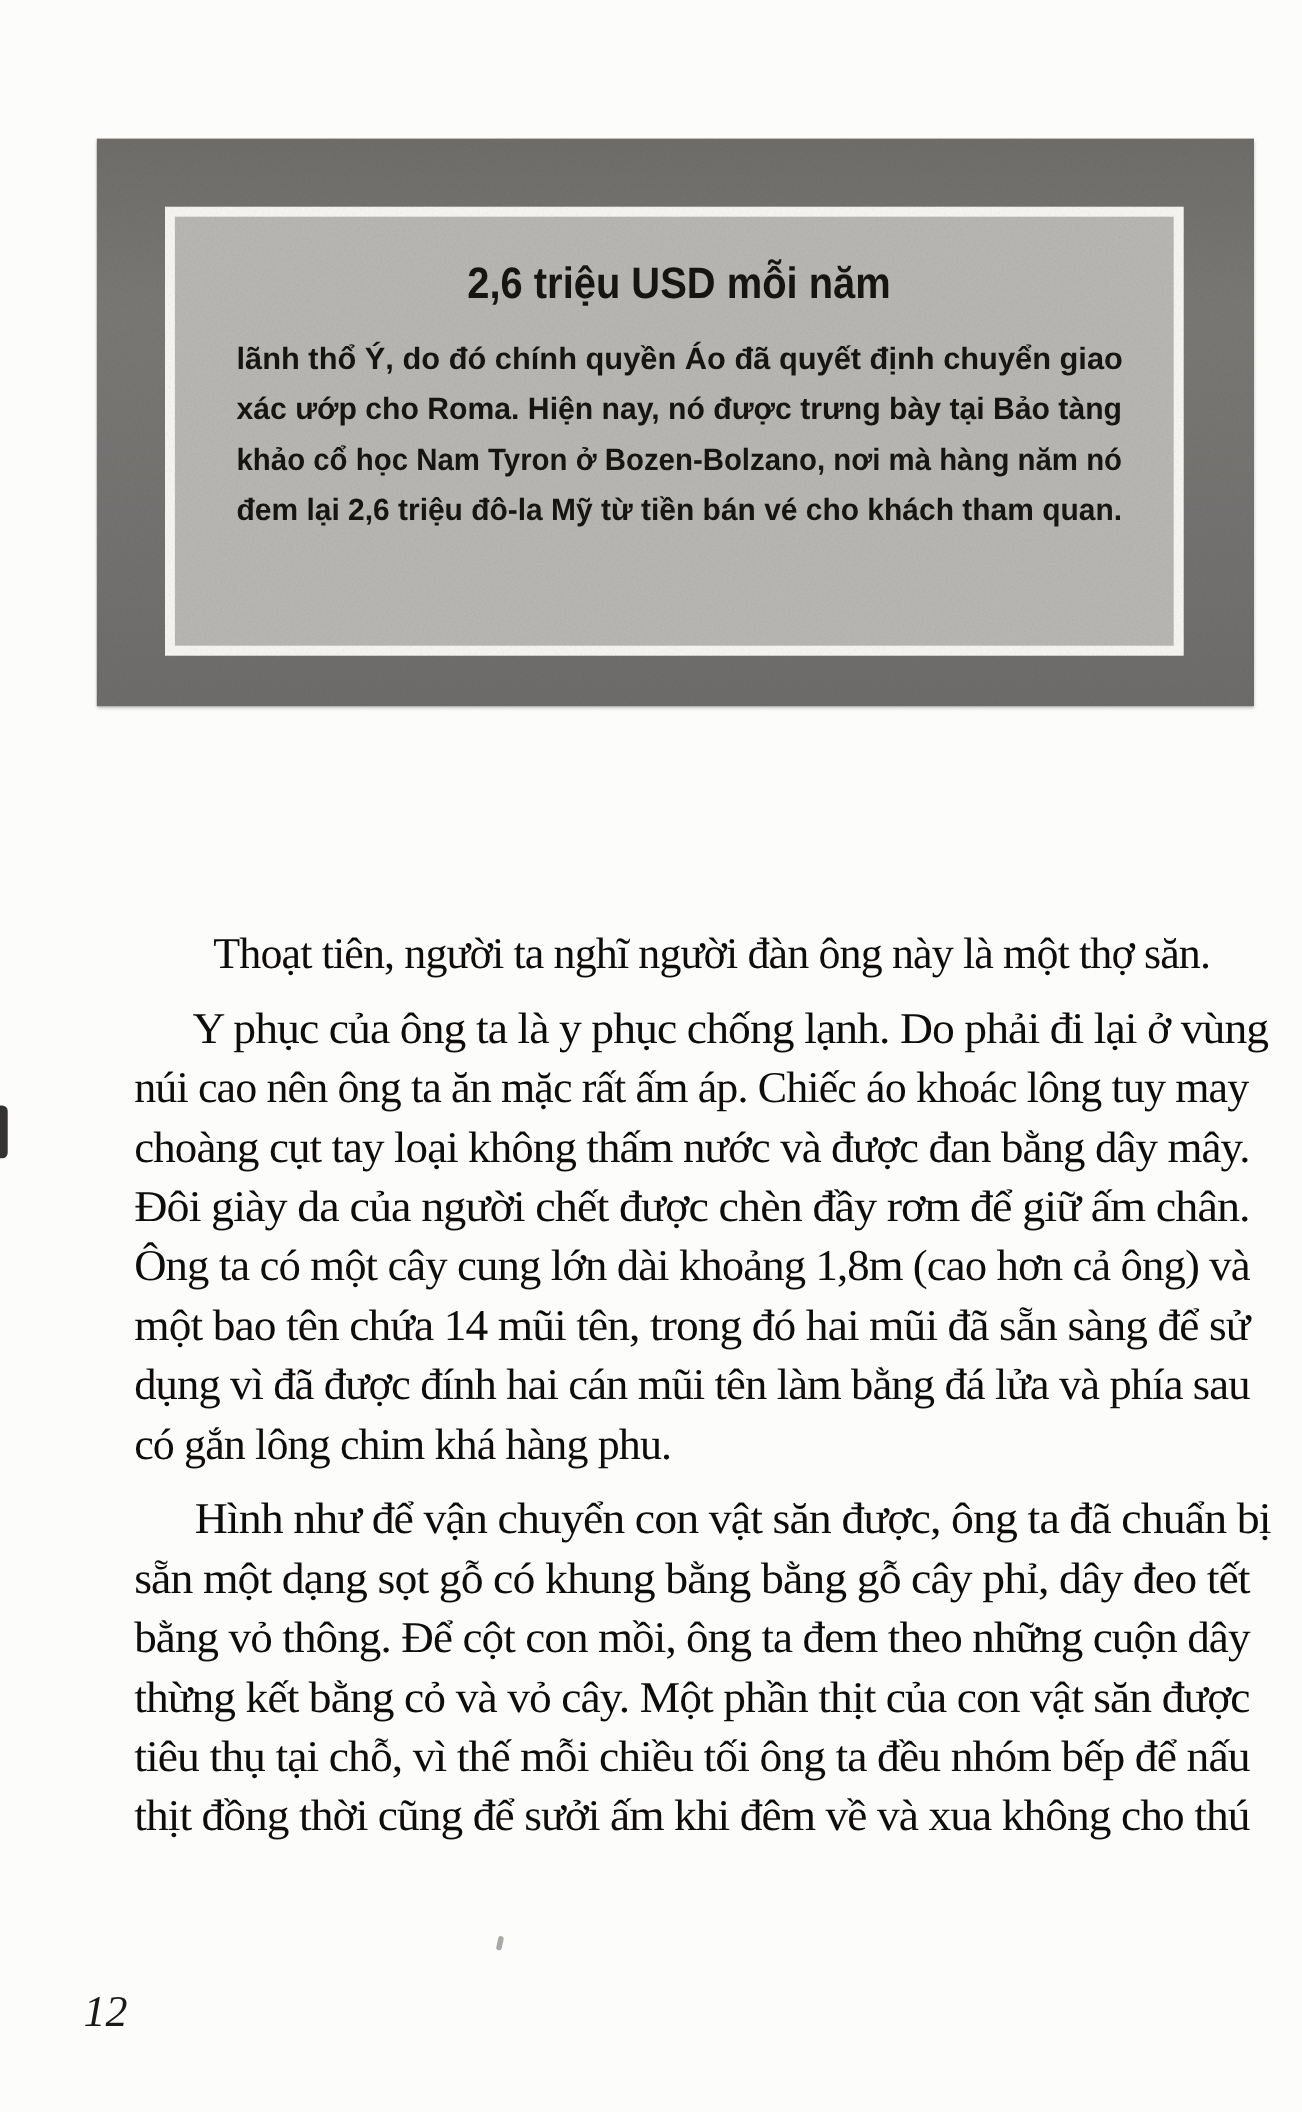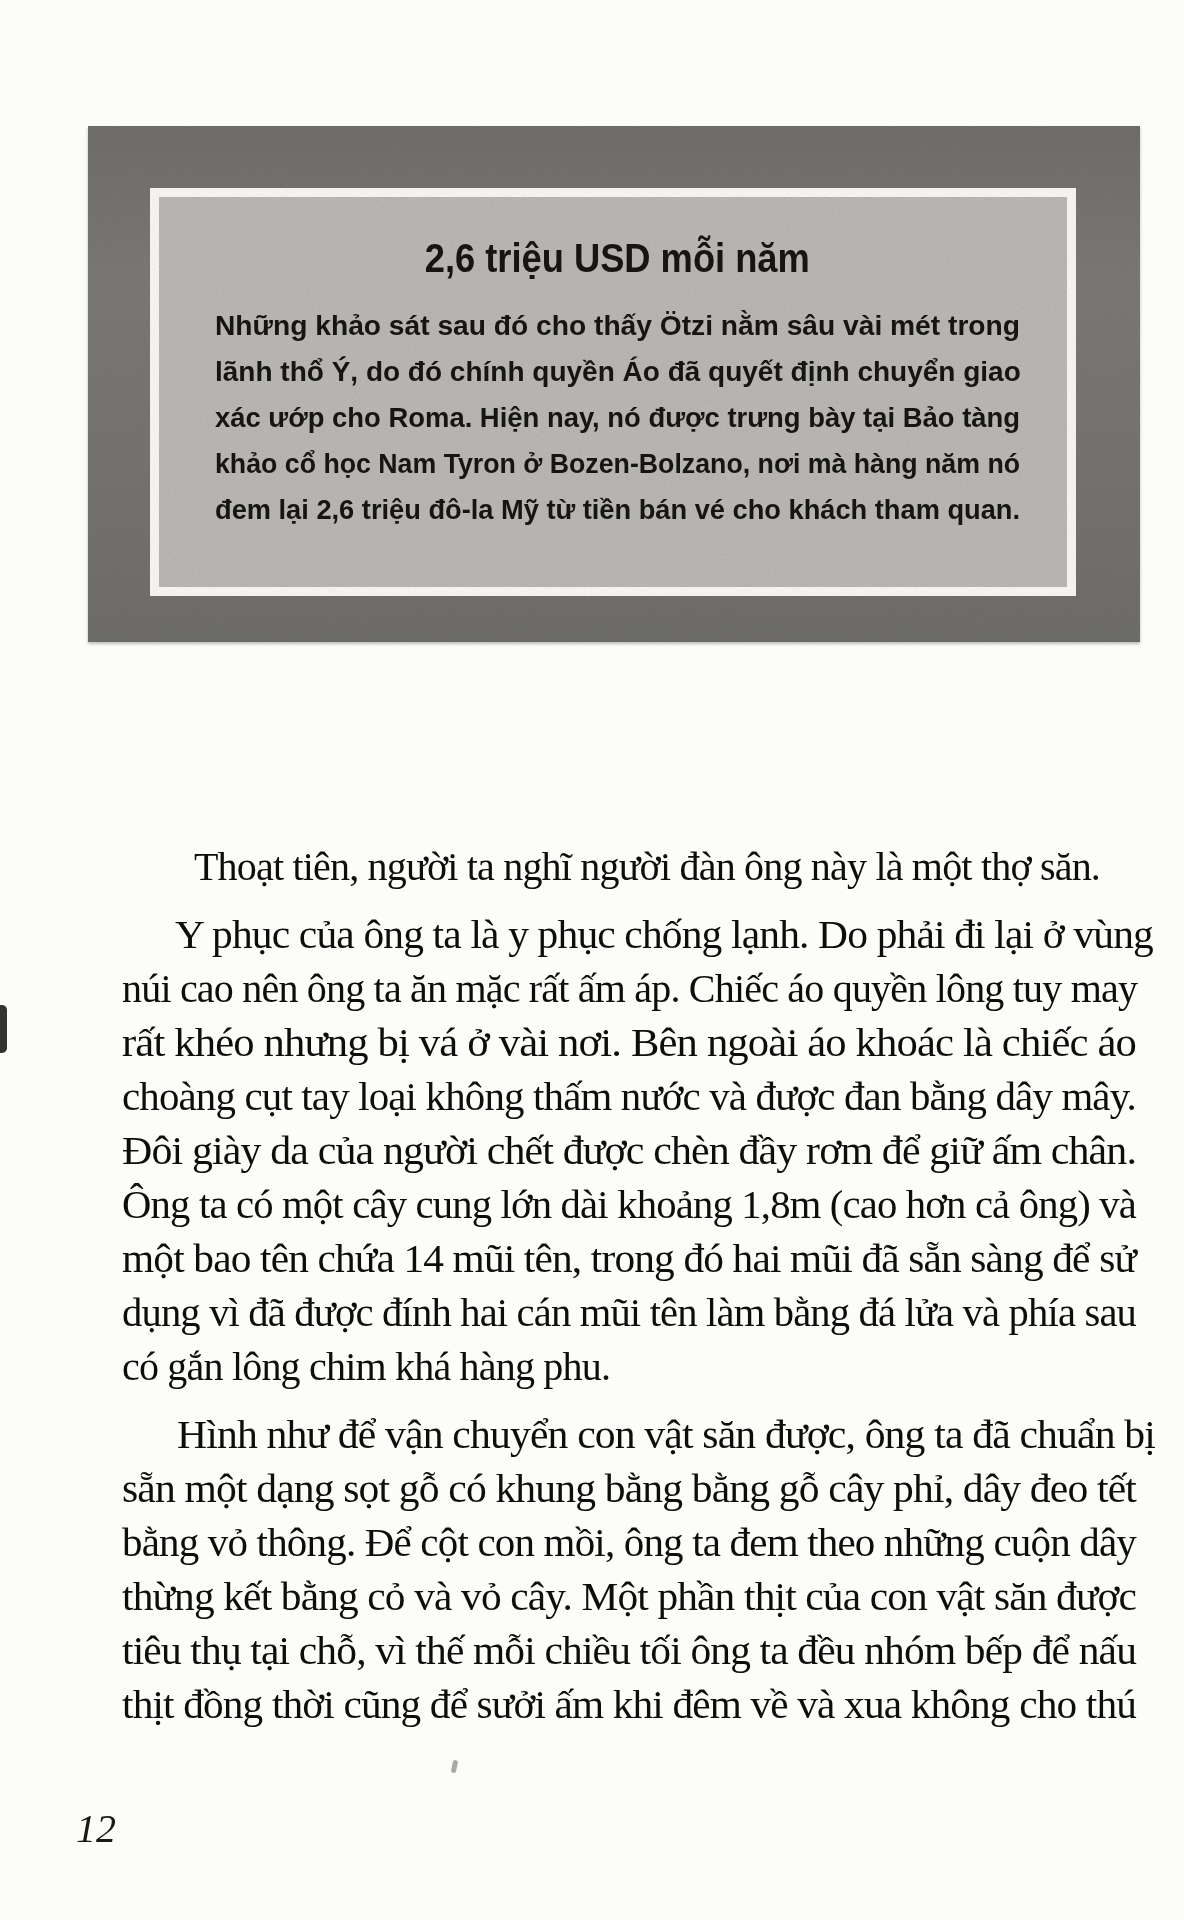--- a/index.html
+++ b/index.html
@@ -100,21 +100,20 @@
 </head>
 <body>
 
 <div class="page">
 
   <section class="callout">
     <div class="callout-frame">
       <div class="callout-inner">
         <h2 class="callout-title"><span class="fit" style="transform: scaleX(0.9068);">2,6 triệu USD mỗi năm</span></h2>
         <div class="callout-lines" id="callout-lines">
-            <div class="c-line"><span class="fit" style="transform: scaleX(1.0066);">Những khảo sát sau đó cho thấy Ötzi nằm sâu vài mét trong</span></div>
             <div class="c-line"><span class="fit" style="transform: none;">lãnh thổ Ý, do đó chính quyền Áo đã quyết định chuyển giao</span></div>
             <div class="c-line"><span class="fit" style="transform: scaleX(0.9793);">xác ướp cho Roma. Hiện nay, nó được trưng bày tại Bảo tàng</span></div>
             <div class="c-line"><span class="fit" style="transform: scaleX(0.9543);">khảo cổ học Nam Tyron ở Bozen-Bolzano, nơi mà hàng năm nó</span></div>
             <div class="c-line"><span class="fit" style="transform: scaleX(0.9725);">đem lại 2,6 triệu đô-la Mỹ từ tiền bán vé cho khách tham quan.</span></div>
           </div>
       </div>
     </div>
     <svg class="callout-noise" xmlns="http://www.w3.org/2000/svg" preserveAspectRatio="none">
       <filter id="grain">
           <feTurbulence type="fractalNoise" baseFrequency="0.55" numOctaves="2" stitchTiles="stitch"></feTurbulence>
@@ -124,22 +123,21 @@
     </svg>
   </section>
 
 
   <div class="body-text" id="paragraphs">
       <div class="para">
         <div class="b-line indent"><span class="fit" style="transform: none;">Thoạt tiên, người ta nghĩ người đàn ông này là một thợ săn.</span></div>
       </div>
       <div class="para">
         <div class="b-line indent"><span class="fit" style="transform: scaleX(1.036);">Y phục của ông ta là y phục chống lạnh. Do phải đi lại ở vùng</span></div>
-        <div class="b-line"><span class="fit" style="transform: none;">núi cao nên ông ta ăn mặc rất ấm áp. Chiếc áo quyền lông tuy may</span></div>
-        <div class="b-line"><span class="fit" style="transform: scaleX(1.0665);">rất khéo nhưng bị vá ở vài nơi. Bên ngoài áo khoác là chiếc áo</span></div>
+        <div class="b-line"><span class="fit" style="transform: none;">núi cao nên ông ta ăn mặc rất ấm áp. Chiếc áo khoác lông tuy may</span></div>
         <div class="b-line"><span class="fit" style="transform: scaleX(1.0213);">choàng cụt tay loại không thấm nước và được đan bằng dây mây.</span></div>
         <div class="b-line"><span class="fit" style="transform: scaleX(1.0464);">Đôi giày da của người chết được chèn đầy rơm để giữ ấm chân.</span></div>
         <div class="b-line"><span class="fit" style="transform: scaleX(1.0161);">Ông ta có một cây cung lớn dài khoảng 1,8m (cao hơn cả ông) và</span></div>
         <div class="b-line"><span class="fit" style="transform: scaleX(1.0329);">một bao tên chứa 14 mũi tên, trong đó hai mũi đã sẵn sàng để sử</span></div>
         <div class="b-line"><span class="fit" style="transform: scaleX(1.0132);">dụng vì đã được đính hai cán mũi tên làm bằng đá lửa và phía sau</span></div>
         <div class="b-line"><span class="fit" style="transform: none;">có gắn lông chim khá hàng phu.</span></div>
       </div>
       <div class="para">
         <div class="b-line indent"><span class="fit" style="transform: scaleX(1.0412);">Hình như để vận chuyển con vật săn được, ông ta đã chuẩn bị</span></div>
         <div class="b-line"><span class="fit" style="transform: scaleX(1.0392);">sẵn một dạng sọt gỗ có khung bằng bằng gỗ cây phỉ, dây đeo tết</span></div>

